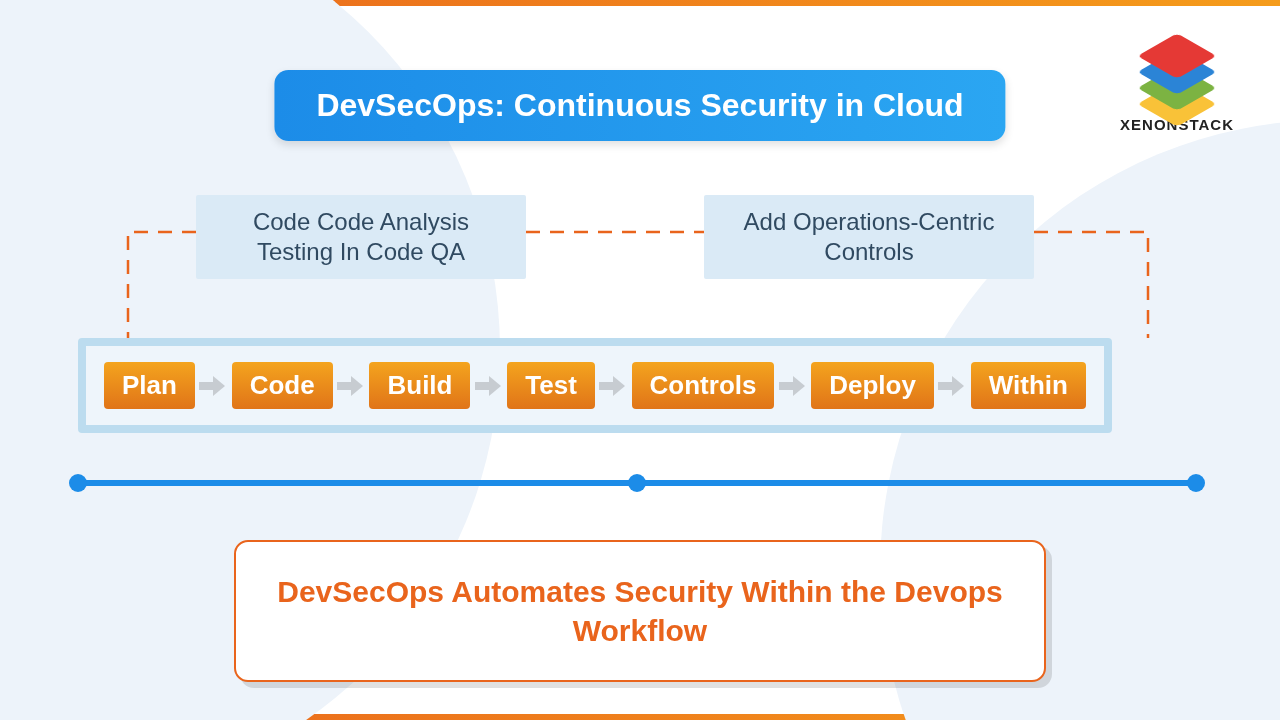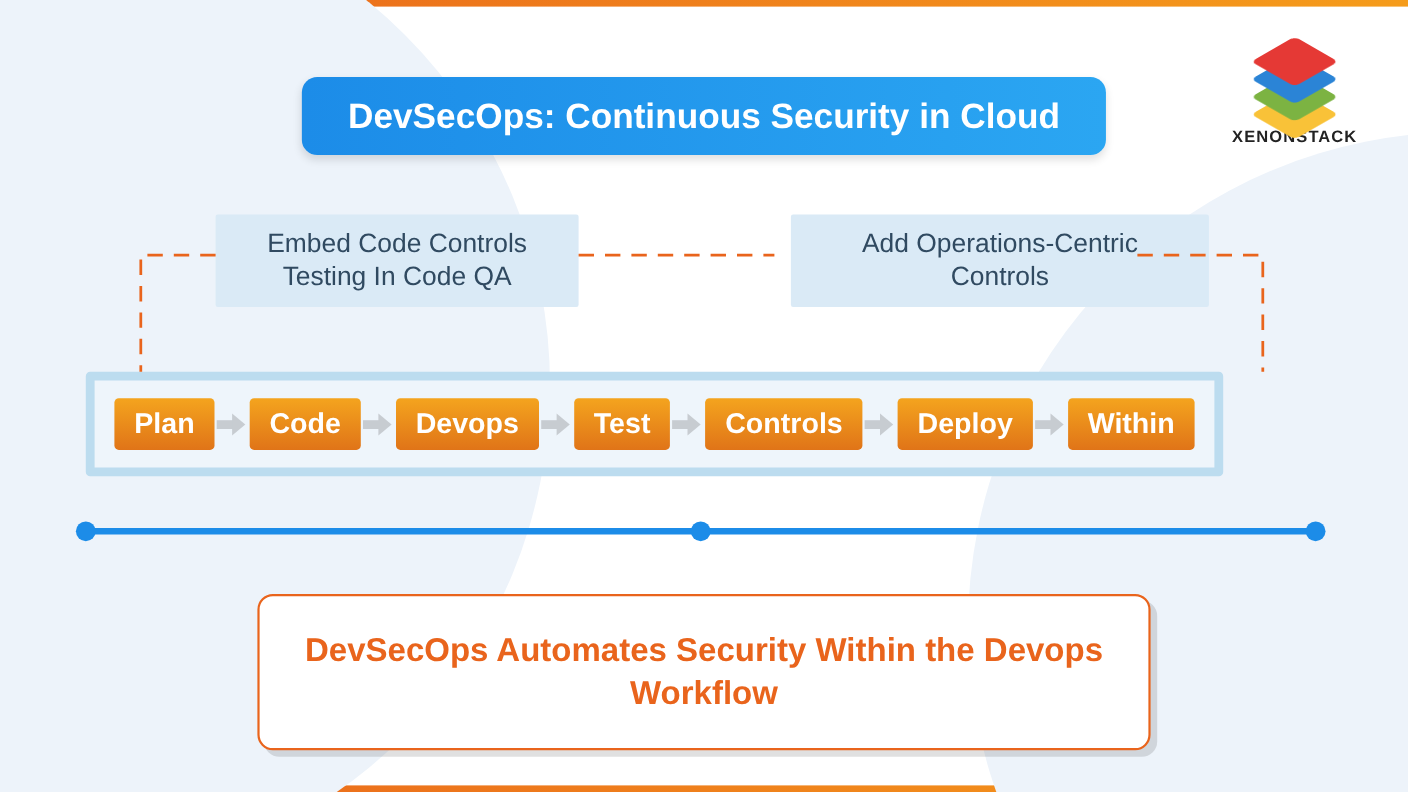--- a/index.html
+++ b/index.html
@@ -68,21 +68,21 @@
   .info-box {
     position:absolute;
     background:#DAEAF6;
     color:#304a61;
     font-size:24px; line-height:1.25;
     text-align:center;
     padding:12px 26px;
     border-radius:2px;
   }
   .info-left  { top:195px; left:196px; width:330px; }
-  .info-right { top:195px; left:719px; width:380px; }
+  .info-right { top:195px; left:704px; width:330px; }
 
   
   .pipeline-wrap {
     position:absolute; top:338px; left:78px; width:1034px;
     border:8px solid #bcdcef; border-radius:4px;
     background:#EEF5FB;
     padding:16px 18px;
     display:flex; align-items:center; justify-content:space-between;
   }
   .stage {
@@ -151,29 +151,29 @@
   </div>
 
   <div class="title-banner">DevSecOps:  Continuous Security in Cloud</div>
 
   <svg class="connectors">
     <path d="M 196 232 L 128 232 L 128 338" fill="none" stroke="#E9641C" stroke-width="2.5" stroke-dasharray="14 10"></path>
     <path d="M 526 232 L 704 232" fill="none" stroke="#E9641C" stroke-width="2.5" stroke-dasharray="14 10"></path>
     <path d="M 1034 232 L 1148 232 L 1148 338" fill="none" stroke="#E9641C" stroke-width="2.5" stroke-dasharray="14 10"></path>
   </svg>
 
-  <div class="info-box info-left">Embed Code Controls Testing In Code QA</div>
+  <div class="info-box info-left">Code Code Analysis Testing In Code QA</div>
   <div class="info-box info-right">Add Operations-Centric Controls</div>
 
   <div class="pipeline-wrap">
     <div class="stage">Plan</div>
     <div class="arrow"></div>
     <div class="stage">Code</div>
     <div class="arrow"></div>
-    <div class="stage">Devops</div>
+    <div class="stage">Build</div>
     <div class="arrow"></div>
     <div class="stage">Test</div>
     <div class="arrow"></div>
     <div class="stage">Controls</div>
     <div class="arrow"></div>
     <div class="stage">Deploy</div>
     <div class="arrow"></div>
     <div class="stage">Within</div>
   </div>
 

